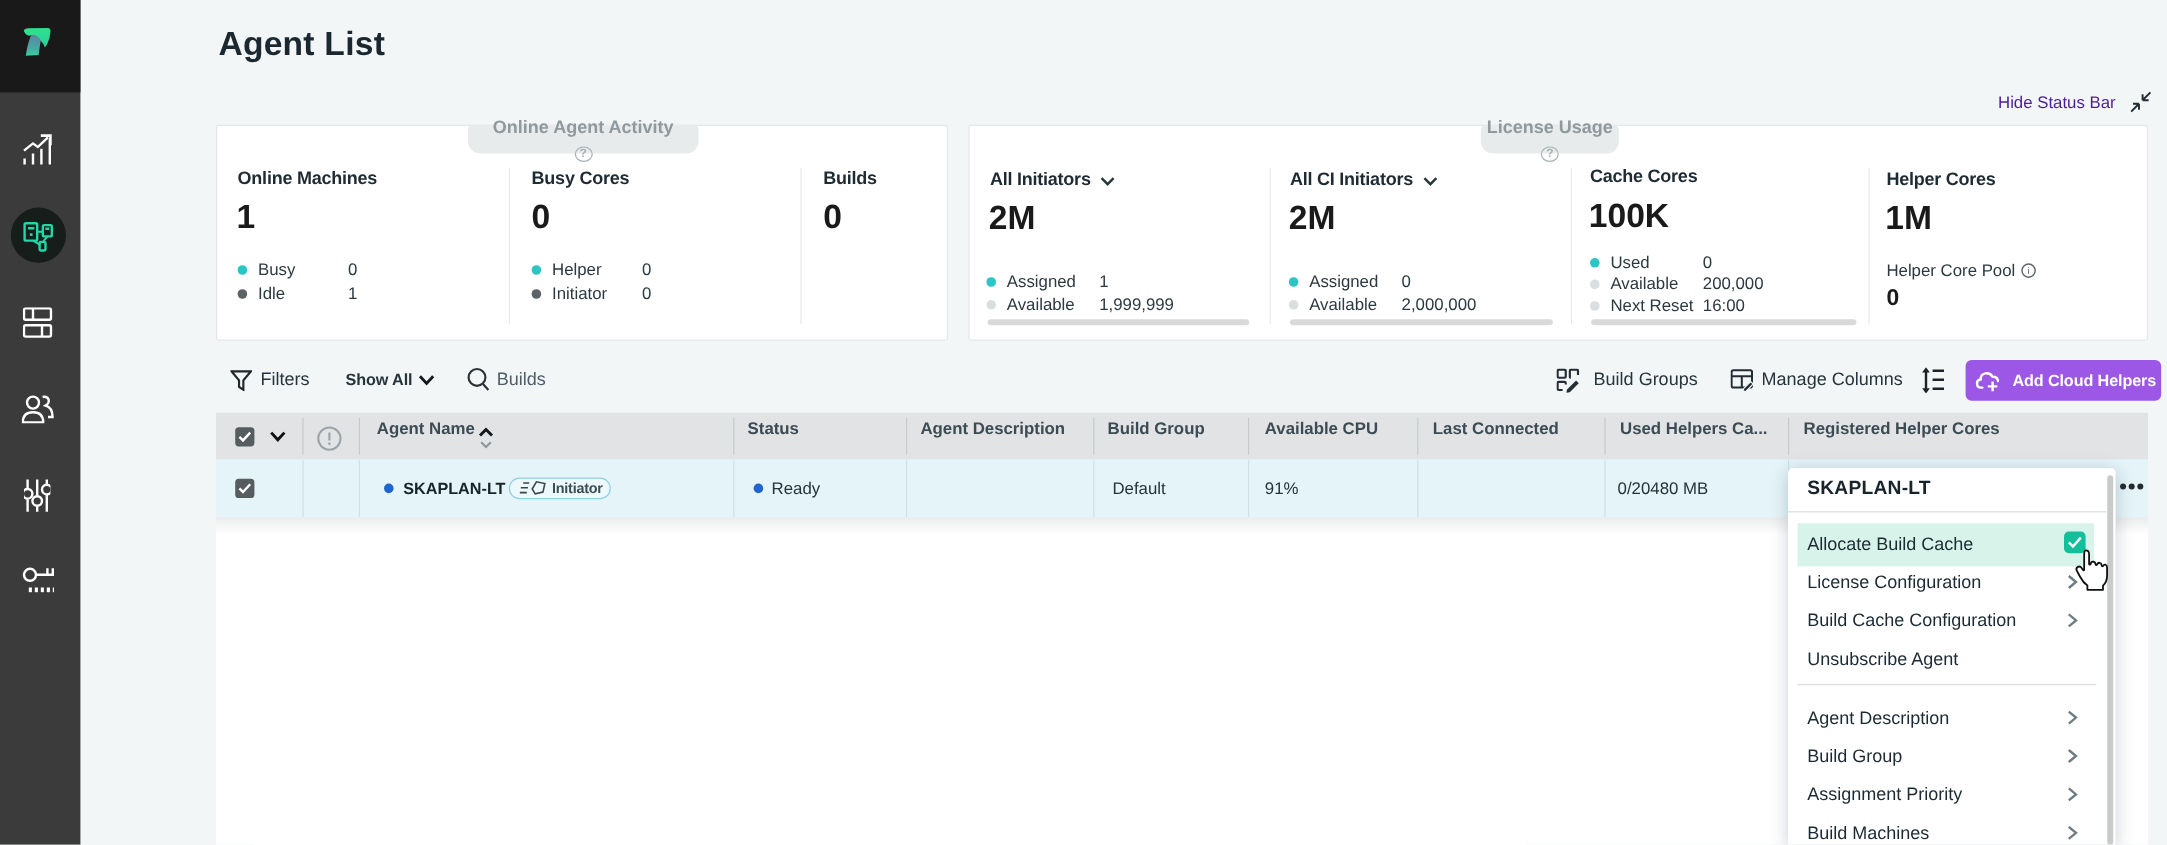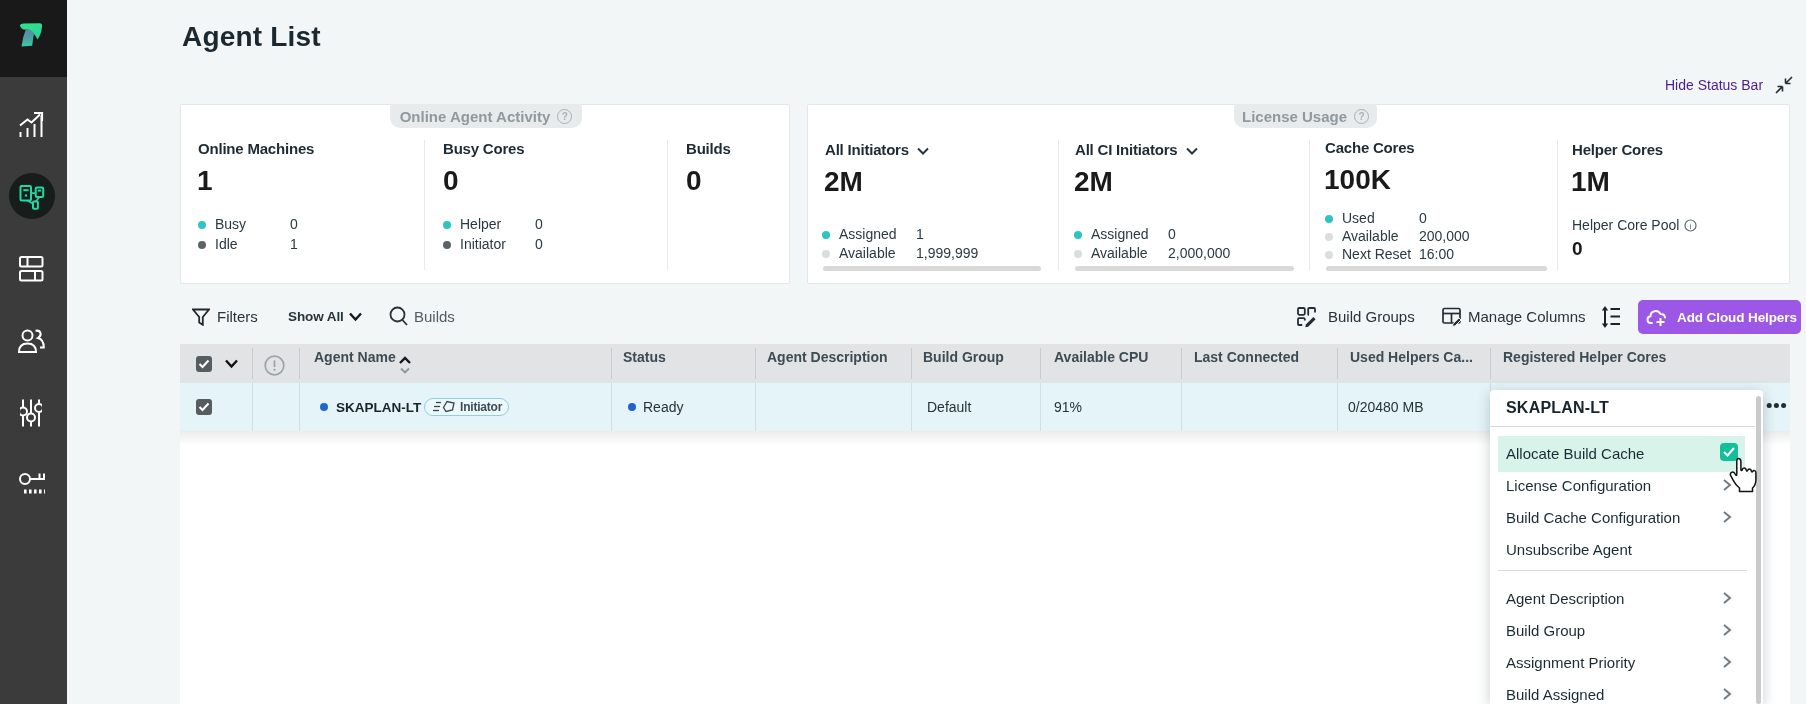--- a/index.html
+++ b/index.html
@@ -13,23 +13,23 @@
 
   
   #title { position:absolute; left:182px; top:21px; font-size:28px; font-weight:bold; color:#1b2830; letter-spacing:0.2px; }
 
   #hidebar { position:absolute; left:1665px; top:77px; font-size:14px; color:#4c1d95; }
 
   
   .card { position:absolute; top:104px; height:180px; background:#fff; border:1px solid #e3e7e7; border-radius:2px; }
   #card1 { left:180px; width:610px; }
   #card2 { left:807px; width:983px; }
-  .tab { position:absolute; top:104px; height:24px; background:#e8ebeb; border-radius:4px 4px 10px 10px; color:#8f999e; font-size:15px; font-weight:bold; display:flex; align-items:center; justify-content:center; gap:7px; }
+  .tab { position:absolute; top:104px; height:24px; background:#e8ebeb; border-radius:4px 4px 10px 10px; color:#8f999e; font-size:15px; font-weight:bold; display:flex; align-items:center; justify-content:center; gap:7px;flex-direction:column; }
   #tab1 { left:390px; width:192px; }
-  #tab2 { left:1234px; width:143px; }
+  #tab2 { left:1234px; width:115px; }
   .qm { width:15px; height:15px; border:1.4px solid #a7b0b4; border-radius:50%; color:#a7b0b4; font-size:10px; font-weight:bold; display:flex; align-items:center; justify-content:center; }
   .vdiv { position:absolute; top:140px; height:130px; width:1px; background:#e7eaea; }
   .collabel { position:absolute; font-size:15px; font-weight:bold; color:#1e2b33; letter-spacing:-0.2px; }
   .bignum { position:absolute; font-size:28px; font-weight:bold; color:#1a1a1a; }
   .leg { position:absolute; font-size:14px; color:#2b3940; }
   .leg .dot { display:inline-block; width:8px; height:8px; border-radius:50%; margin-right:9px; position:relative; top:0px; }
   .dteal { background:#2cc5c3; }
   .dgrey { background:#5c6366; }
   .dlight { background:#d9dfe0; }
   .legval { position:absolute; font-size:14px; color:#2b3940; }
@@ -401,21 +401,21 @@
       <path d="M2 2 L8 7 L2 12" stroke="#707c84" stroke-width="2" fill="none"></path>
     </svg>
   <div class="mitem" style="top:232px">Build Group</div>
   <svg class="chev" style="top:233px" width="10" height="14" viewBox="0 0 10 14">
       <path d="M2 2 L8 7 L2 12" stroke="#707c84" stroke-width="2" fill="none"></path>
     </svg>
   <div class="mitem" style="top:264px">Assignment Priority</div>
   <svg class="chev" style="top:265px" width="10" height="14" viewBox="0 0 10 14">
       <path d="M2 2 L8 7 L2 12" stroke="#707c84" stroke-width="2" fill="none"></path>
     </svg>
-  <div class="mitem" style="top:296px">Build Assigned</div>
+  <div class="mitem" style="top:296px">Build Machines</div>
   <svg class="chev" style="top:297px" width="10" height="14" viewBox="0 0 10 14">
       <path d="M2 2 L8 7 L2 12" stroke="#707c84" stroke-width="2" fill="none"></path>
     </svg>
   <div id="scrollbar"></div>
 </div>
 
 <svg class="abs" style="left:1729px;top:457px" width="28" height="36" viewBox="0 0 28 36">
   <path d="M9.2 1.6 Q11.8 1.6 11.9 4.6 L11.9 12.9 Q11.9 13.6 12.5 13.6 Q13 13.6 13.2 12.9 Q13.6 10.9 15.3 11 Q17 11.2 17.3 13.2 Q17.5 14 18 14 Q18.5 14 18.7 13.3 Q19.2 11.8 20.7 12 Q22.2 12.3 22.4 14.2 Q22.5 15 23 15 Q23.4 15 23.7 14.4 Q24.3 13.2 25.6 13.6 Q26.9 14.1 26.9 16 L26.9 22.5 Q26.9 28 23.5 31 L23.5 34.5 L10.5 34.5 L10.5 31 Q7 28.5 4.4 23.6 L1.6 18.4 Q0.7 16.4 2.6 15.4 Q4.4 14.5 5.7 16.3 L6.7 17.8 Q7.2 18.5 7.5 18.3 Q7.8 18.2 7.8 17.3 L7.8 4.6 Q7.8 1.6 9.2 1.6 Z" fill="#fff" stroke="#111" stroke-width="1.5" stroke-linejoin="round"></path>
 </svg>
 

